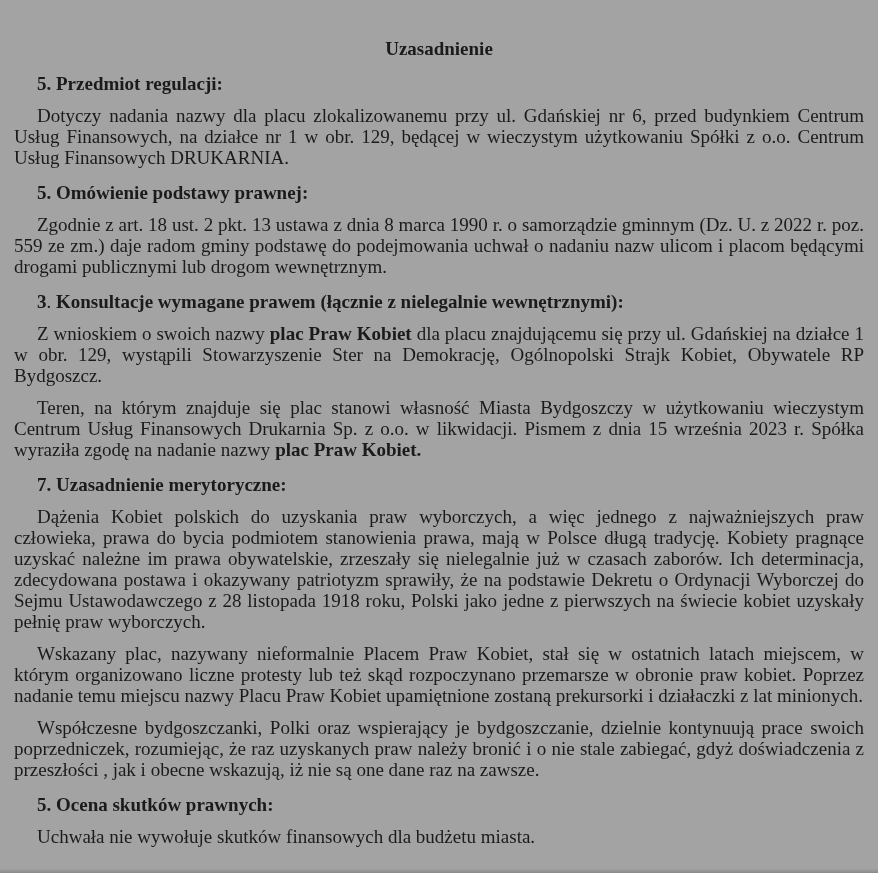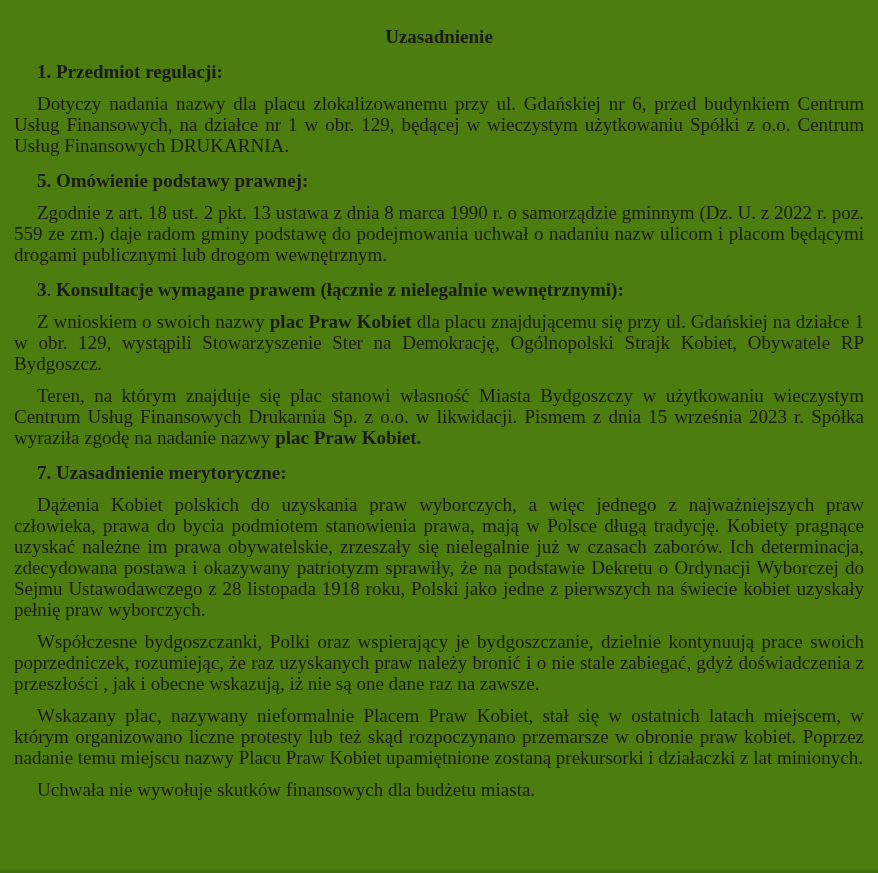--- a/index.html
+++ b/index.html
@@ -5,26 +5,26 @@
   html, body {
     margin: 0;
     padding: 0;
     background: #ffffff;
   }
   .page {
     position: relative;
     width: 878px;
     height: 873px;
     box-sizing: border-box;
-    background: #4d7c0f;
+    background: #a3a3a3;
     color: #1b1b1b;
     font-family: "Liberation Serif", "DejaVu Serif", serif;
     font-size: 19px;
     line-height: 21px;
-    padding: 26px 14px 0 14px;
+    padding: 38px 14px 0 14px;
     overflow: hidden;
   }
   .doc-title {
     font-size: 19px;
     line-height: 21px;
     font-weight: bold;
     text-align: center;
     margin: 0;
   }
   .heading {
@@ -51,27 +51,28 @@
     height: 4px;
     background: linear-gradient(to bottom, rgba(0,0,0,0.02), rgba(0,0,0,0.16));
   }
 </style>
 </head>
 <body>
 
 <div class="page">
   <h1 class="doc-title">Uzasadnienie</h1>
   <div id="doc-body">
-      <h2 class="heading"><span class="run run-bold">1. Przedmiot regulacji:</span></h2>
+      <h2 class="heading"><span class="run run-bold">5. Przedmiot regulacji:</span></h2>
       <p class="para"><span class="run run-regular">Dotyczy nadania nazwy dla placu zlokalizowanemu przy ul. Gdańskiej nr 6, przed budynkiem Centrum Usług Finansowych, na działce nr 1 w obr. 129, będącej w wieczystym użytkowaniu Spółki z o.o. Centrum Usług Finansowych DRUKARNIA.</span></p>
       <h2 class="heading"><span class="run run-bold">5. Omówienie podstawy prawnej:</span></h2>
       <p class="para"><span class="run run-regular">Zgodnie z art. 18 ust. 2 pkt. 13 ustawa z dnia 8 marca 1990 r. o samorządzie gminnym (Dz. U. z 2022 r. poz. 559 ze zm.) daje radom gminy podstawę do podejmowania uchwał o nadaniu nazw ulicom i placom będącymi drogami publicznymi lub drogom wewnętrznym.</span></p>
       <h2 class="heading"><span class="run run-bold">3</span><span class="run run-regular">. </span><span class="run run-bold">Konsultacje wymagane prawem (łącznie z nielegalnie wewnętrznymi):</span></h2>
       <p class="para"><span class="run run-regular">Z wnioskiem o swoich nazwy </span><span class="run run-bold">plac Praw Kobiet</span><span class="run run-regular"> dla placu znajdującemu się przy ul. Gdańskiej na działce 1 w obr. 129, wystąpili Stowarzyszenie Ster na Demokrację, Ogólnopolski Strajk Kobiet, Obywatele RP Bydgoszcz.</span></p>
       <p class="para"><span class="run run-regular">Teren, na którym znajduje się plac stanowi własność Miasta Bydgoszczy w użytkowaniu wieczystym Centrum Usług Finansowych Drukarnia Sp. z o.o. w likwidacji. Pismem z dnia 15 września 2023 r. Spółka wyraziła zgodę na nadanie nazwy </span><span class="run run-bold">plac Praw Kobiet.</span></p>
       <h2 class="heading"><span class="run run-bold">7. Uzasadnienie merytoryczne:</span></h2>
       <p class="para"><span class="run run-regular">Dążenia Kobiet polskich do uzyskania praw wyborczych, a więc jednego z najważniejszych praw człowieka, prawa do bycia podmiotem stanowienia prawa, mają w Polsce długą tradycję. Kobiety pragnące uzyskać należne im prawa obywatelskie, zrzeszały się nielegalnie już w czasach zaborów. Ich determinacja, zdecydowana postawa i okazywany patriotyzm sprawiły, że na podstawie Dekretu o Ordynacji Wyborczej do Sejmu Ustawodawczego z 28 listopada 1918 roku, Polski jako jedne z pierwszych na świecie kobiet uzyskały pełnię praw wyborczych.</span></p>
+      <p class="para"><span class="run run-regular">Wskazany plac, nazywany nieformalnie Placem Praw Kobiet, stał się w ostatnich latach miejscem, w którym organizowano liczne protesty lub też skąd rozpoczynano przemarsze w obronie praw kobiet. Poprzez nadanie temu miejscu nazwy Placu Praw Kobiet upamiętnione zostaną prekursorki i działaczki z lat minionych.</span></p>
       <p class="para"><span class="run run-regular">Współczesne bydgoszczanki, Polki oraz wspierający je bydgoszczanie, dzielnie kontynuują prace swoich poprzedniczek, rozumiejąc, że raz uzyskanych praw należy bronić i o nie stale zabiegać, gdyż doświadczenia z przeszłości , jak i obecne wskazują, iż nie są one dane raz na zawsze.</span></p>
-      <p class="para"><span class="run run-regular">Wskazany plac, nazywany nieformalnie Placem Praw Kobiet, stał się w ostatnich latach miejscem, w którym organizowano liczne protesty lub też skąd rozpoczynano przemarsze w obronie praw kobiet. Poprzez nadanie temu miejscu nazwy Placu Praw Kobiet upamiętnione zostaną prekursorki i działaczki z lat minionych.</span></p>
+      <h2 class="heading"><span class="run run-bold">5. Ocena skutków prawnych:</span></h2>
       <p class="para"><span class="run run-regular">Uchwała nie wywołuje skutków finansowych dla budżetu miasta.</span></p>
     </div>
   <div class="scan-shadow"></div>
 </div>
 
 </body></html>

